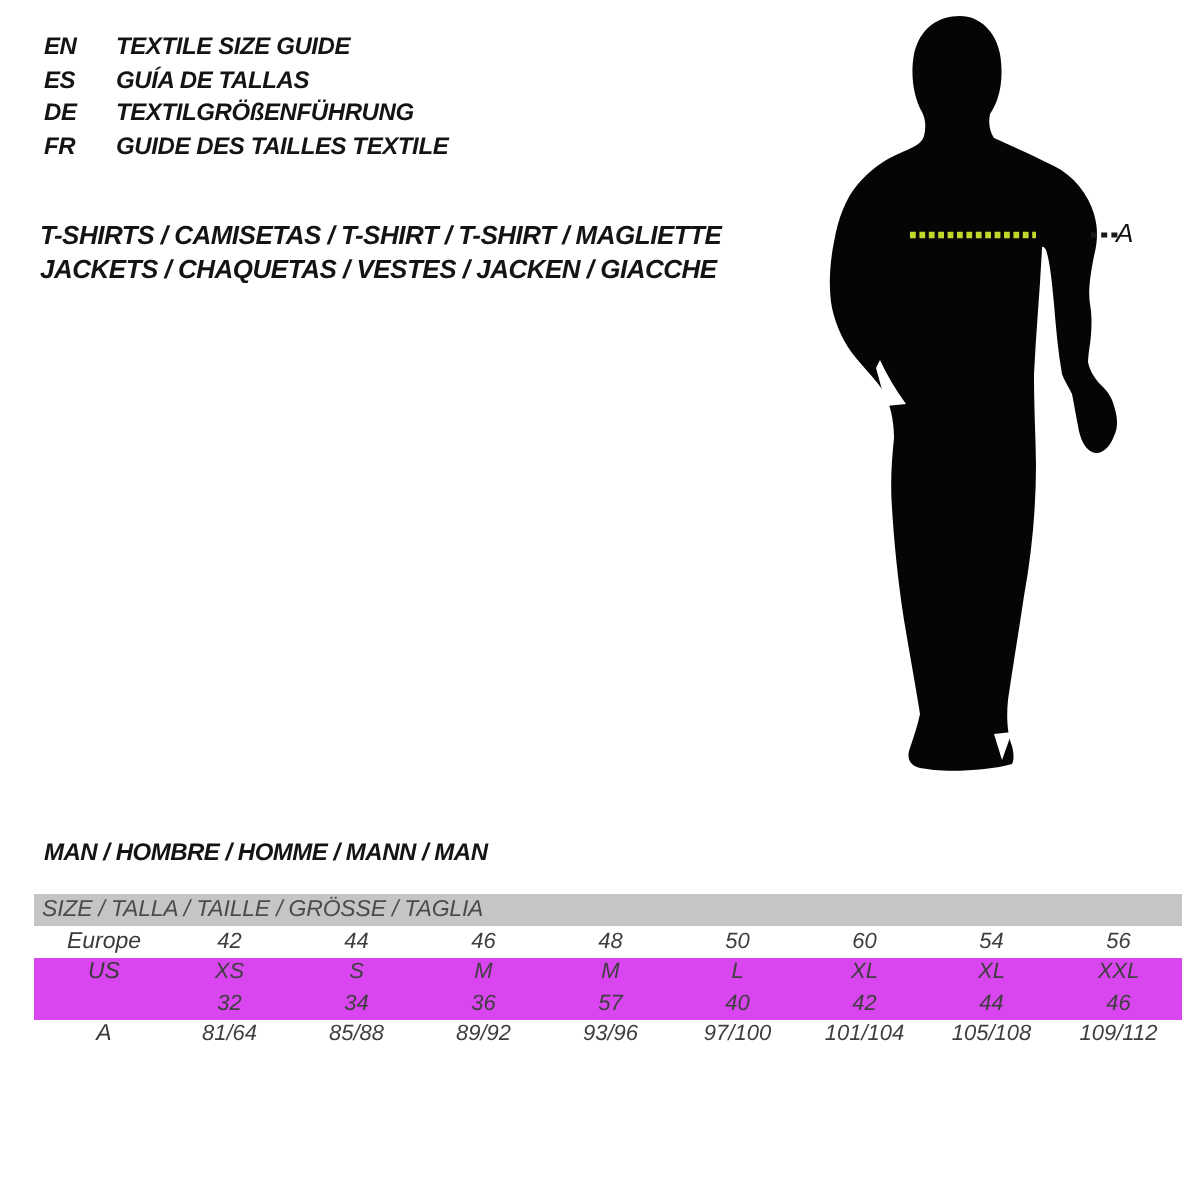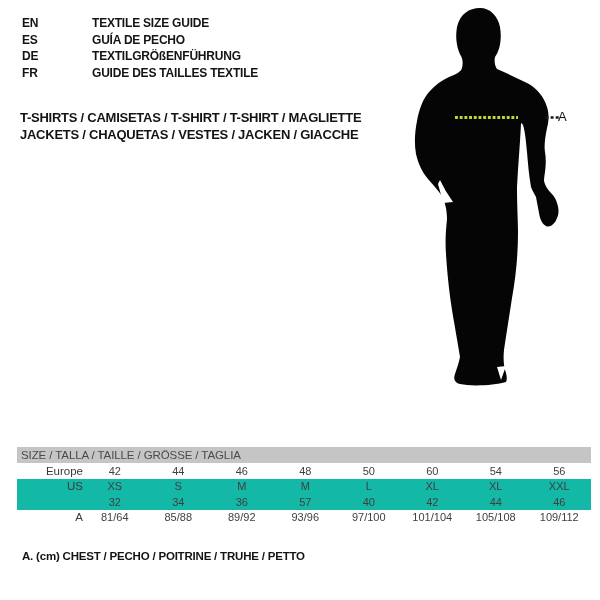--- a/index.html
+++ b/index.html
@@ -4,33 +4,33 @@
 <style>
   * { margin: 0; padding: 0; box-sizing: border-box; }
   html, body { background: #ffffff; }
   body { font-family: "Liberation Sans", "DejaVu Sans", sans-serif; }
   #canvas {
     position: relative;
     width: 600px; height: 600px;
     background: #ffffff;
     overflow: hidden;
     color: #1c1c1c;
+    font-style: italic;
   }
 
   
   .lang-list { position: absolute; left: 22px; top: 15px; }
   .lang-row { display: flex; height: 16.5px; align-items: center; }
   .lang-code {
     width: 36px; font-size: 12px; font-weight: 700; letter-spacing: -0.2px;
     color: #141414;
   }
   .lang-label {
     font-size: 12px; font-weight: 700; letter-spacing: -0.2px; color: #141414;
     white-space: nowrap;
-    margin-left: 34px;
   }
 
   
   .categories { position: absolute; left: 20px; top: 109px; }
   .category-line {
     font-size: 13px; font-weight: 700; letter-spacing: -0.25px; color: #141414;
     line-height: 17px; white-space: nowrap;
   }
 
   
@@ -56,45 +56,45 @@
     border-collapse: collapse; table-layout: fixed;
     font-size: 11px; color: #3f3f3f;
   }
   .size-table td { padding: 0; height: 15.5px; vertical-align: middle; text-align: center; }
   .size-table tr.hdr td {
     height: 16px; text-align: left; padding-left: 4px;
     background: #c5c5c5; color: #4b4b4b; font-size: 11.5px; letter-spacing: -0.1px;
     white-space: nowrap;
   }
   .size-table td.lbl {
-    text-align: right; padding-left: 4px; font-size: 11.5px; color: #3a3a3a;
-    white-space: nowrap;
-  }
-  .size-table tr.shade td { background: #14b8a6; }
+    text-align: center; padding-left: 4px; font-size: 11.5px; color: #3a3a3a;
+    white-space: nowrap;
+  }
+  .size-table tr.shade td { background: #d946ef; }
 
   
   .footnote {
     position: absolute; left: 22px; top: 550px;
     font-size: 11.5px; font-weight: 700; letter-spacing: -0.2px; color: #141414;
     white-space: nowrap;
   }
 </style>
 </head>
 <body>
 
 <div id="canvas">
 
   <div class="lang-list">
     <div class="lang-row">
       <span class="lang-code">EN</span>
       <span class="lang-label">TEXTILE SIZE GUIDE</span>
     </div>
     <div class="lang-row">
       <span class="lang-code">ES</span>
-      <span class="lang-label">GUÍA DE PECHO</span>
+      <span class="lang-label">GUÍA DE TALLAS</span>
     </div>
     <div class="lang-row">
       <span class="lang-code">DE</span>
       <span class="lang-label">TEXTILGRÖßENFÜHRUNG</span>
     </div>
     <div class="lang-row">
       <span class="lang-code">FR</span>
       <span class="lang-label">GUIDE DES TAILLES TEXTILE</span>
     </div>
   </div>
@@ -152,20 +152,21 @@
         C 70,14 79,8 90,8
         Z"></path>
       <path class="notch" d="M 50,180 Q 55,191 63,202 L 53,203 Q 50,191 48,184 Z"></path>
       <path class="notch" d="M 107,367 L 116,366 L 111,380 Z"></path>
       <line x1="65" y1="117.5" x2="128" y2="117.5" stroke-width="3.2" stroke-dasharray="2.9 1.8" stroke="#c3d82d"></line>
       <line x1="155.5" y1="117.5" x2="169" y2="117.5" stroke-width="2.6" stroke-dasharray="3 2.1" stroke="#1a1a1a"></line>
     </svg>
   </div>
   <span class="measure-label">A</span>
 
+  <div class="section-title">MAN / HOMBRE / HOMME / MANN / MAN</div>
 
   <table class="size-table">
     <colgroup>
       <col style="width:66px">
       <col>
         <col>
         <col>
         <col>
         <col>
         <col>
@@ -216,15 +217,14 @@
       <td>89/92</td>
       <td>93/96</td>
       <td>97/100</td>
       <td>101/104</td>
       <td>105/108</td>
       <td>109/112</td>
     </tr>
   </tbody>
     </table>
 
-  <div class="footnote">A. (cm) CHEST / PECHO / POITRINE / TRUHE / PETTO</div>
 
 </div>
 
 </body></html>

